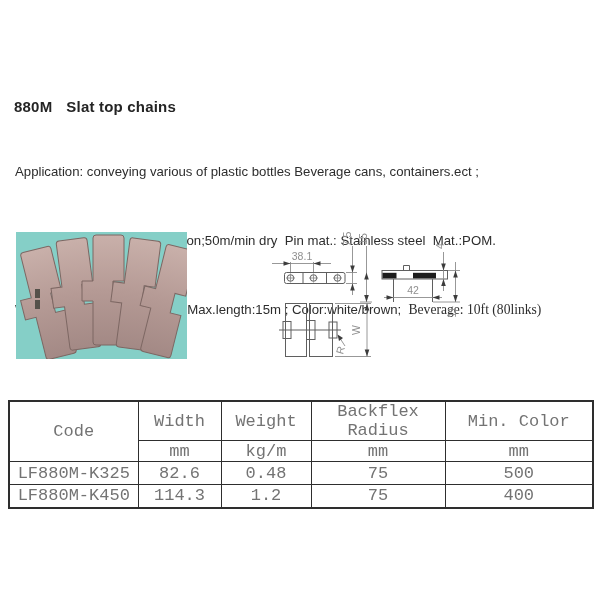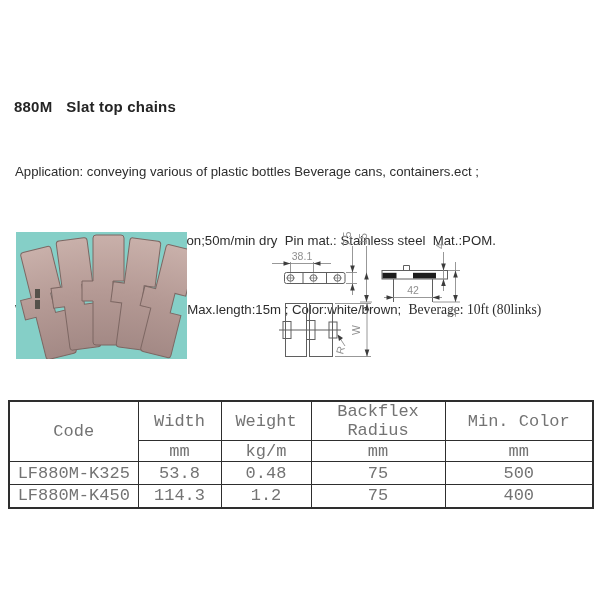--- a/index.html
+++ b/index.html
@@ -181,21 +181,21 @@
       <tr>
         <th>mm</th>
         <th>kg/m</th>
         <th>mm</th>
         <th>mm</th>
       </tr>
     </thead>
     <tbody>
       <tr>
         <td>LF880M-K325</td>
-        <td>53.8</td>
+        <td>82.6</td>
         <td>0.48</td>
         <td>75</td>
         <td>500</td>
       </tr>
       <tr>
         <td>LF880M-K450</td>
         <td>114.3</td>
         <td>1.2</td>
         <td>75</td>
         <td>400</td>

